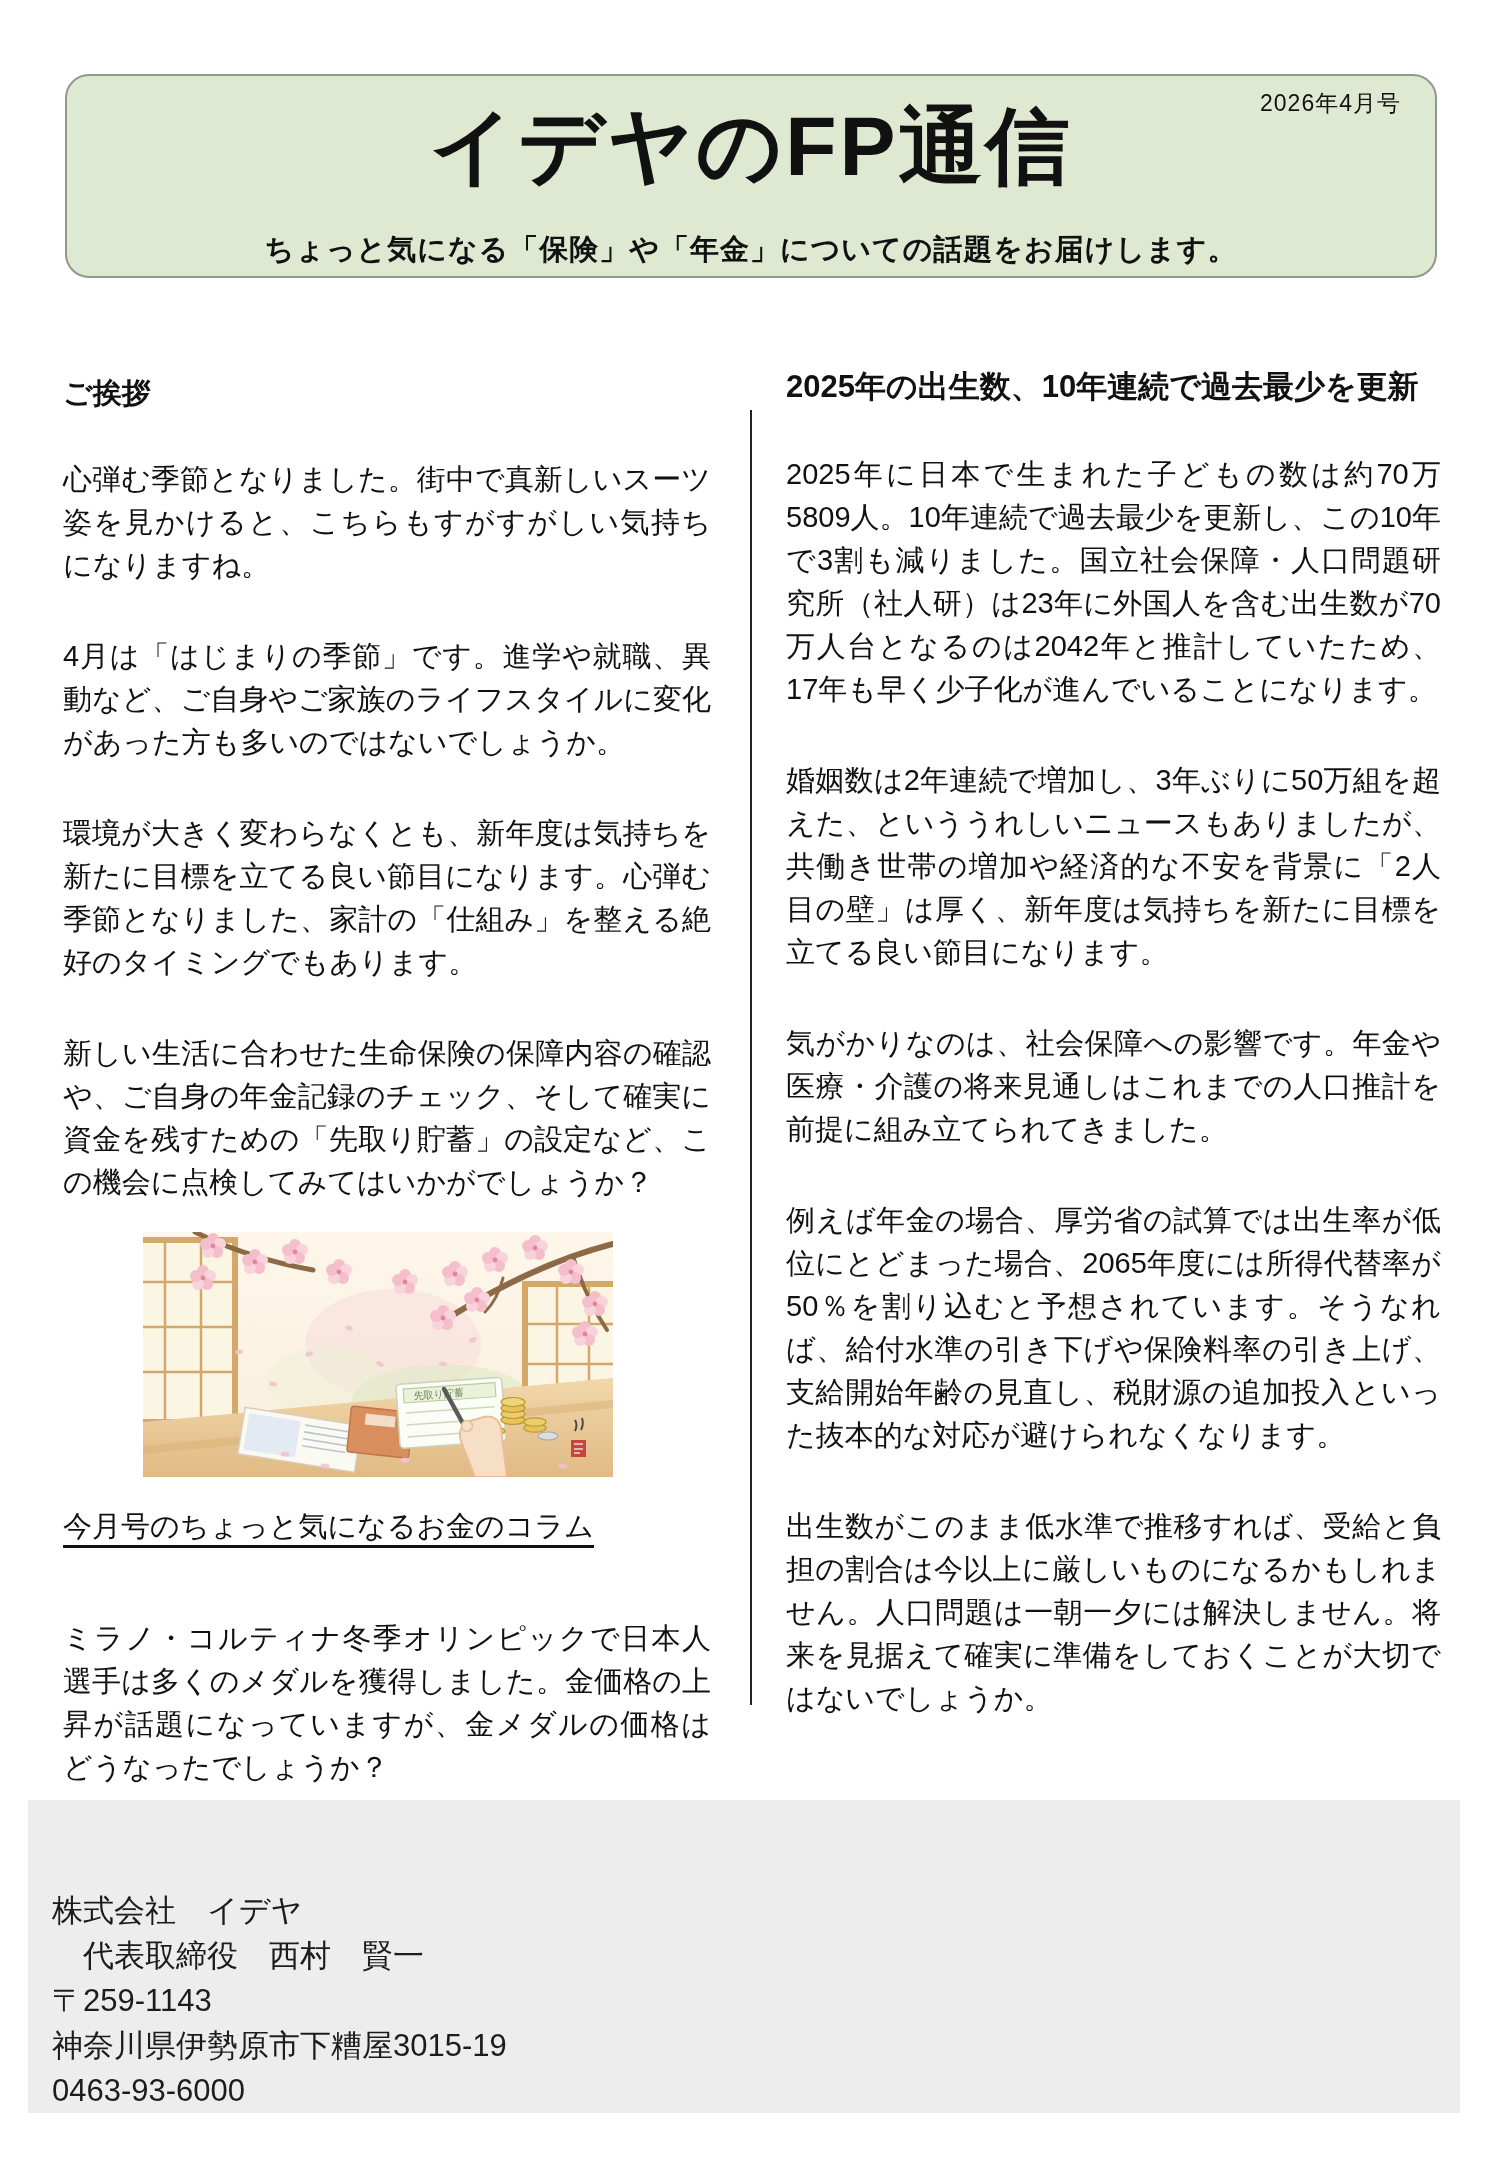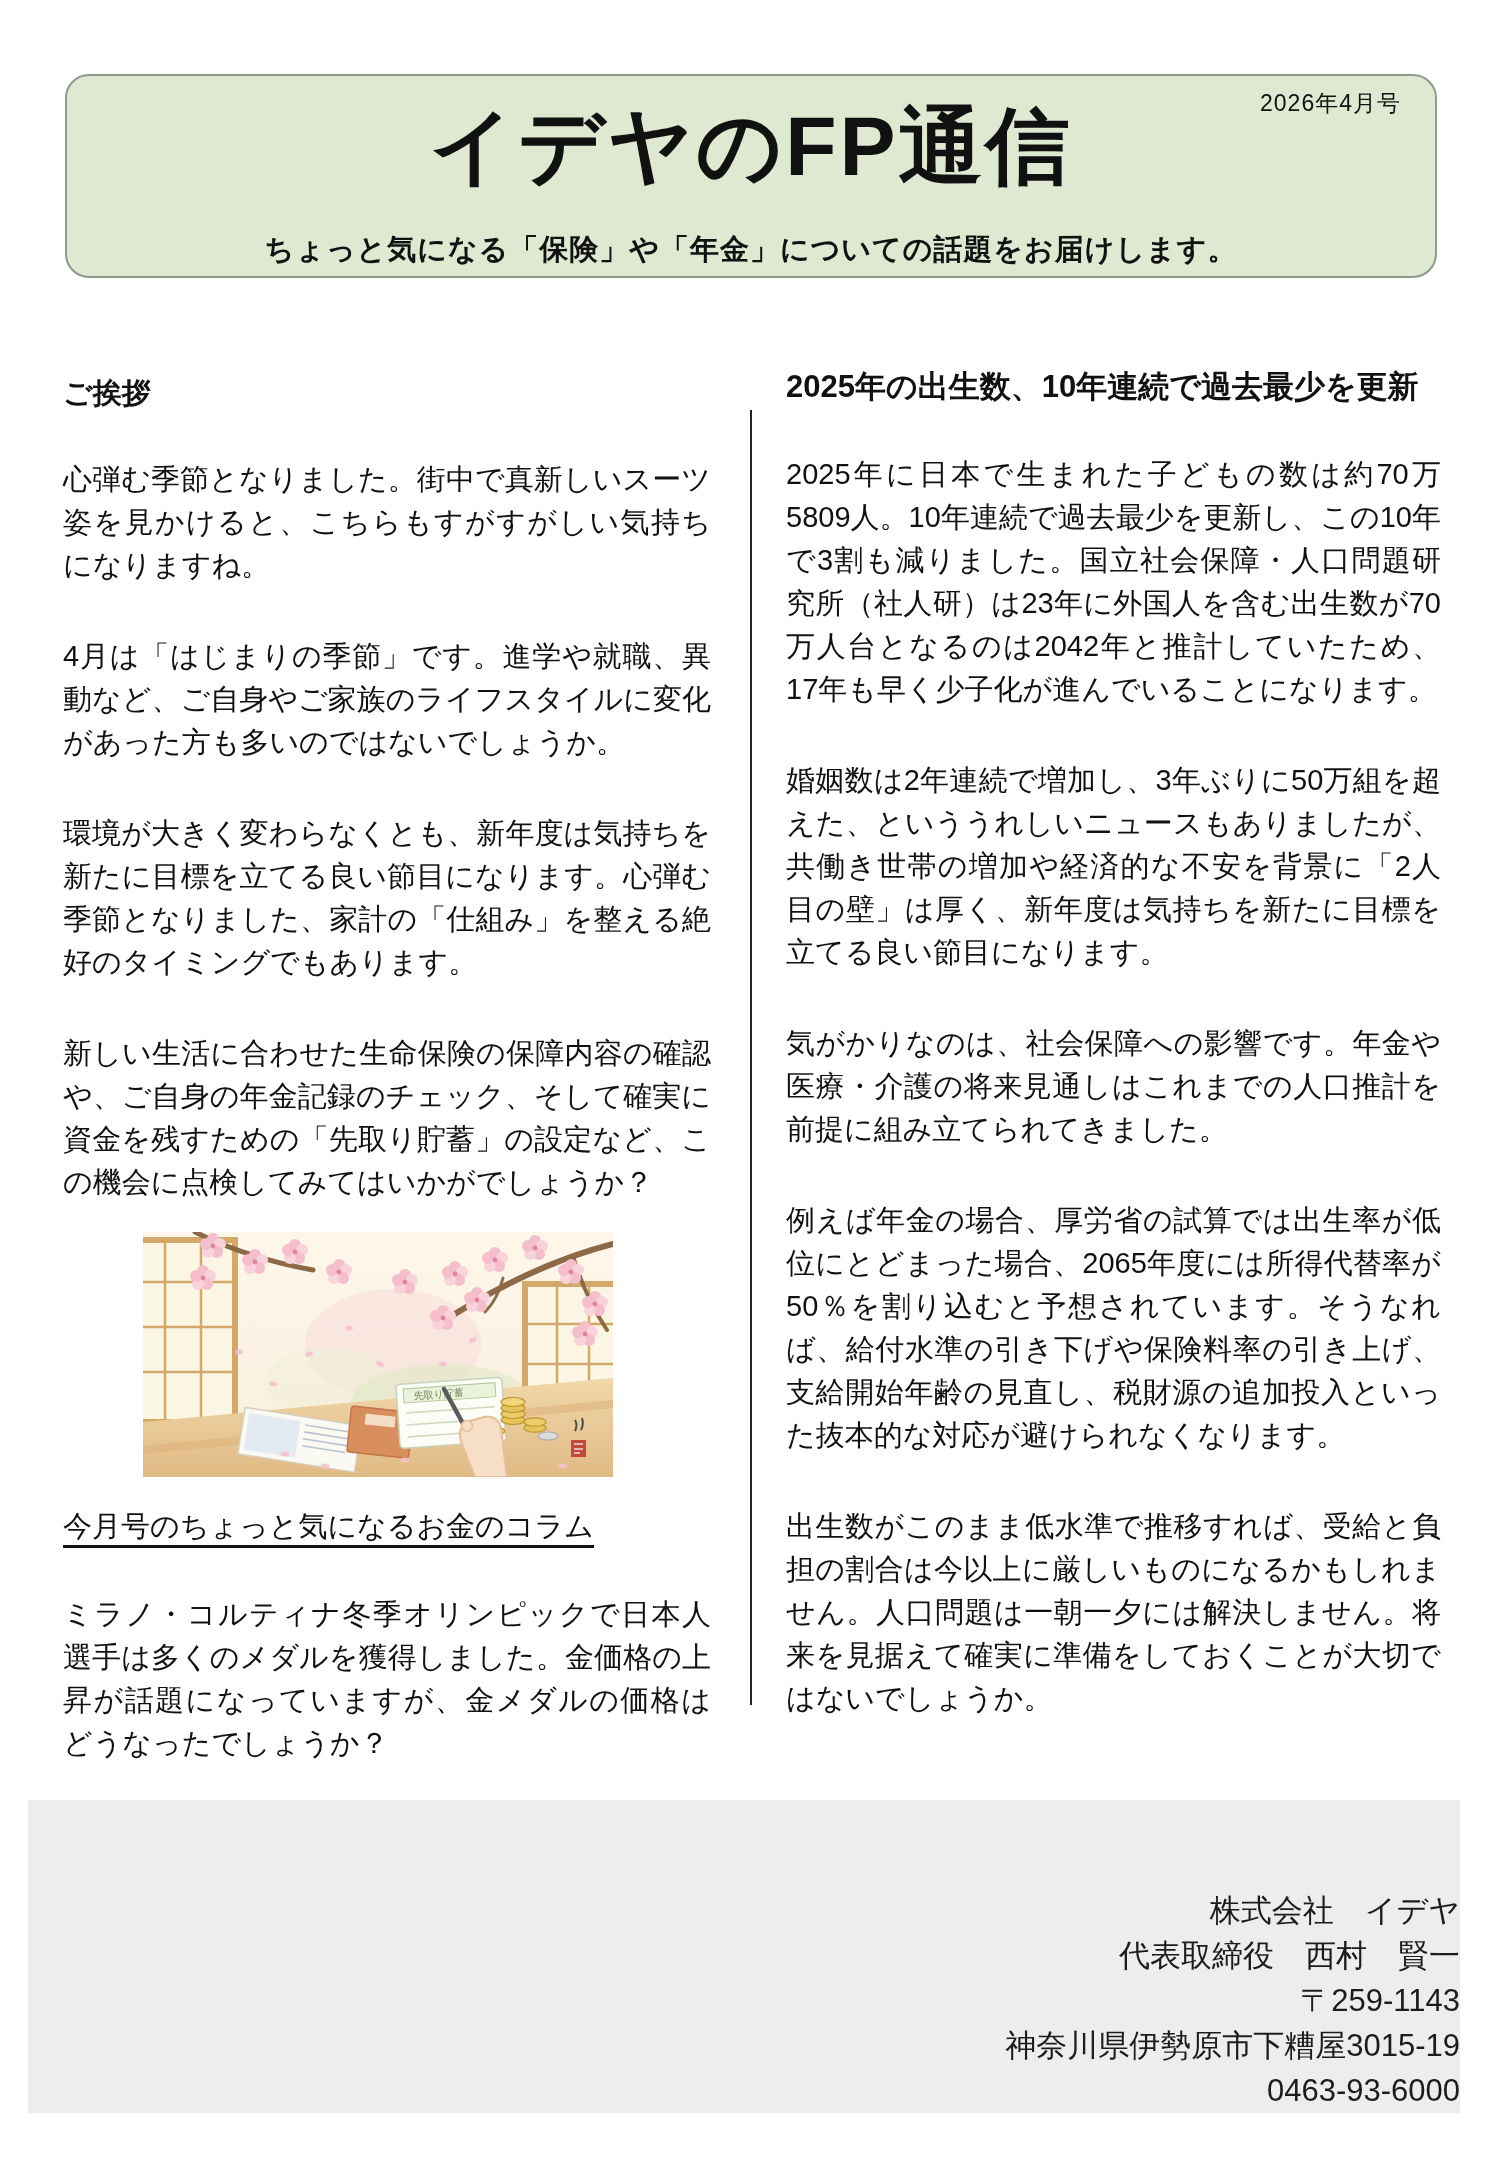--- a/index.html
+++ b/index.html
@@ -18,30 +18,30 @@
   .title{margin:24px 16px 0;text-align:center;font-size:84px;font-weight:bold;
          letter-spacing:3px;line-height:1.1;}
   .subtitle{margin:38px 0 0;text-align:center;font-size:29px;font-weight:bold;letter-spacing:1px;}
   
   .col{position:absolute;font-size:29px;line-height:43px;text-align:justify;}
   .col p{margin:8px 0 48px;}
   .col-left{left:63px;top:372px;width:648px;}
   .col-right{left:786px;top:365px;width:655px;}
   .greeting-h{font-size:29px;font-weight:bold;margin:0 0 43px;line-height:43px;}
   .right-h{font-size:31px;font-weight:bold;margin:0 0 44px;line-height:44px;text-align:left;}
-  .column-h{font-size:29px;font-weight:normal;margin:0 0 45px;line-height:43px;text-align:left;}
+  .column-h{font-size:29px;font-weight:normal;margin:0 0 69px;line-height:43px;text-align:left;}
   .column-h span{border-bottom:3px solid #111;padding-bottom:3px;}
   .divider{position:absolute;left:750px;top:410px;width:2px;height:1295px;background:#222;}
   
   .illustration{margin:-20px 0 28px 80px;width:470px;height:245px;display:block;}
   
   .contact{
     position:absolute;left:28px;top:1800px;width:1432px;height:313px;
     box-sizing:border-box;background:#ededee;padding:88px 0 0 24px;
-    font-size:31px;line-height:45px;color:#1c1c1c;text-align:right;
+    font-size:31px;line-height:45px;color:#1c1c1c;
   }
   .contact div{white-space:pre-wrap;}
 </style>
 </head>
 <body>
 
 <div class="page">
 
   <header class="masthead">
     <div class="issue">2026年4月号</div>

